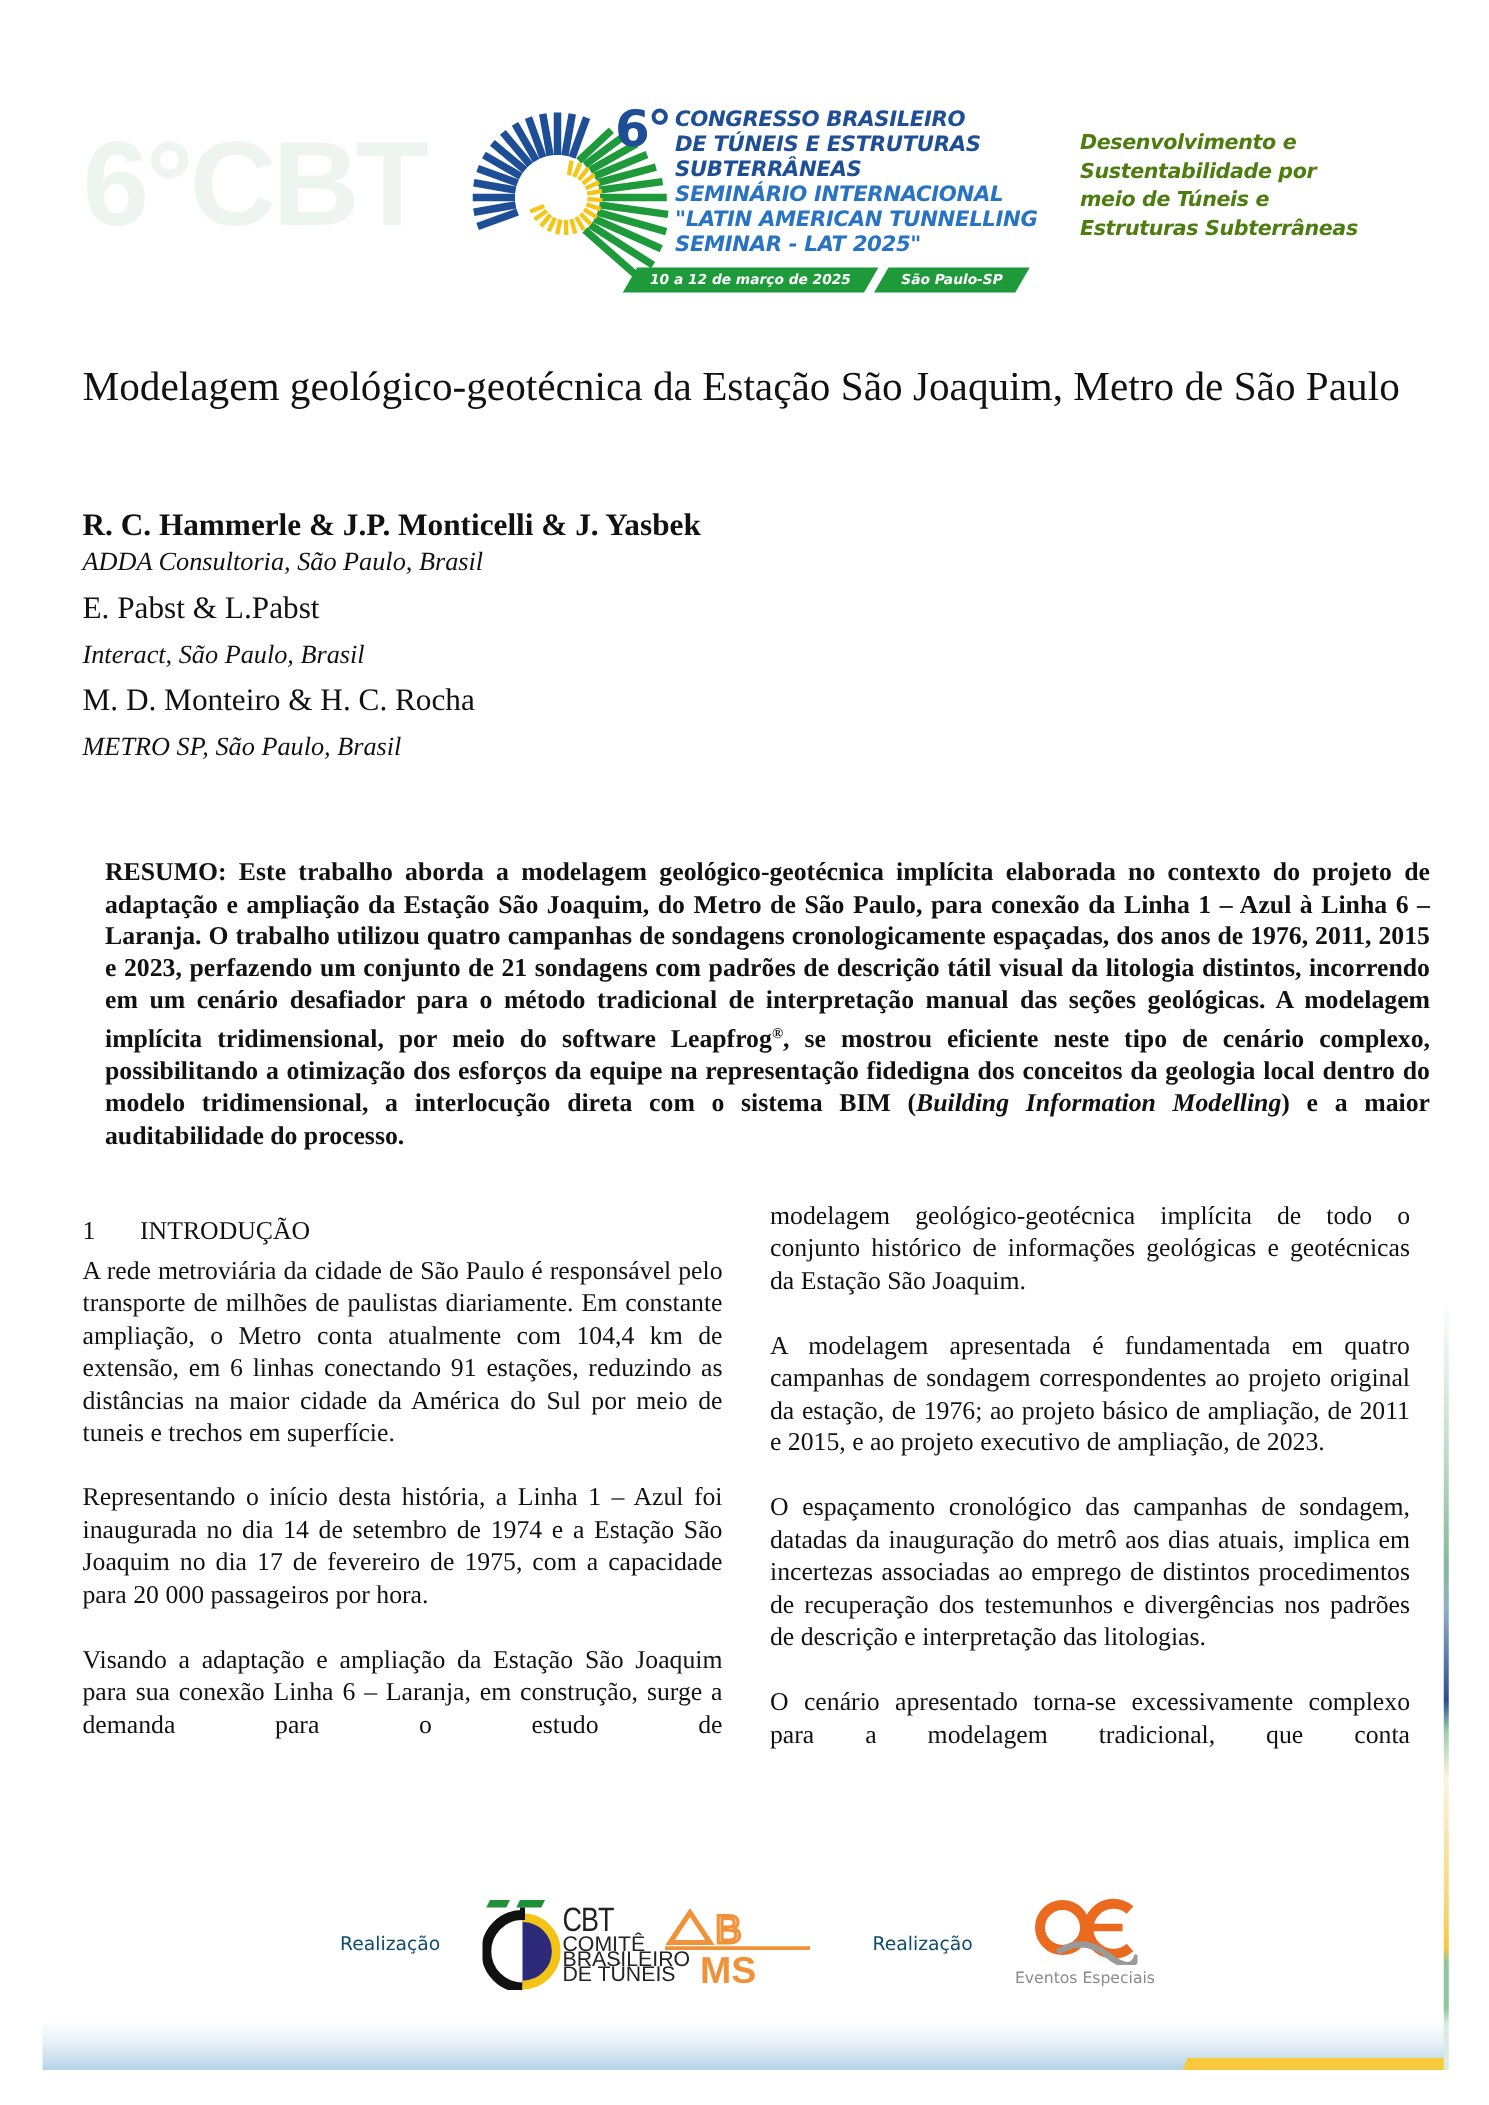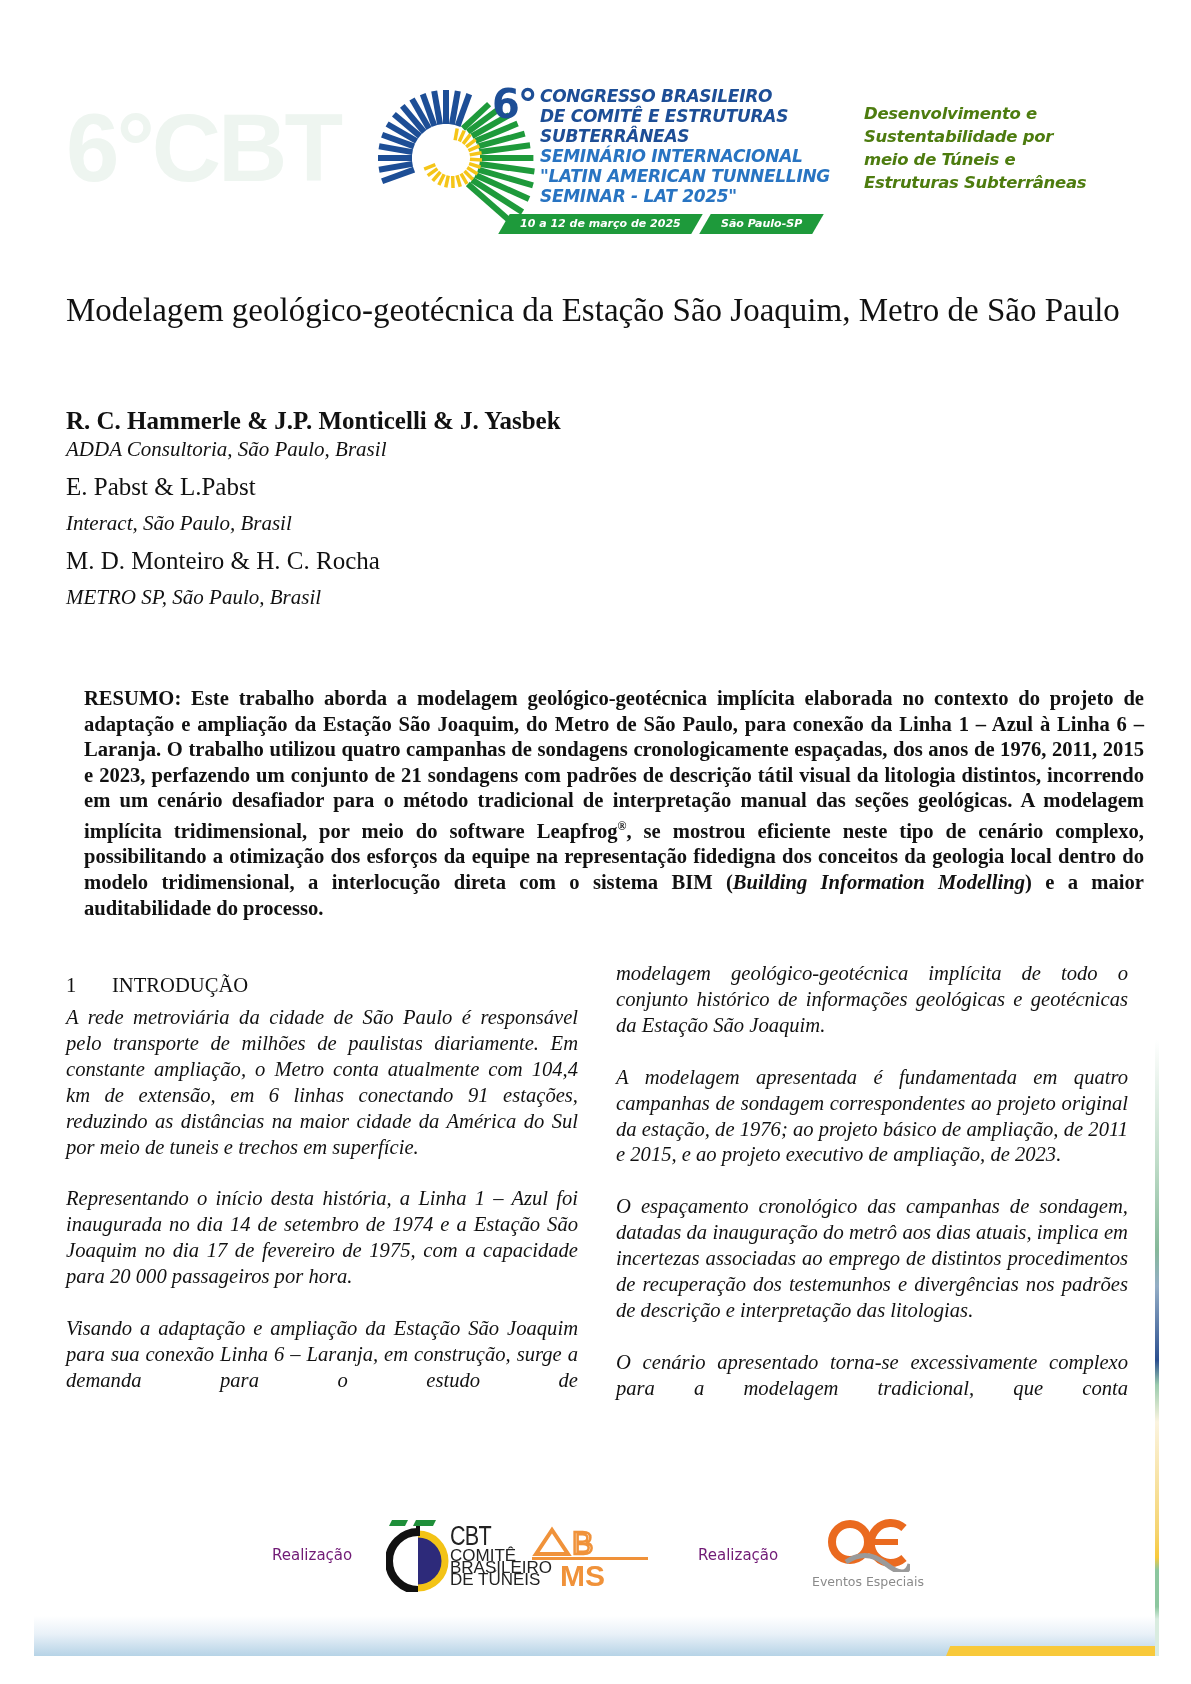--- a/index.html
+++ b/index.html
@@ -29,29 +29,29 @@
   .ag2 .name { margin-bottom: 8px; }
   .ag2 .aff { margin-bottom: 10px; }
   .ag3 .name { margin-bottom: 8px; }
 
   
   .abstract { position: absolute; left: 68px; top: 670px; width: 1060px; font-size: 20.6px; line-height: 25.6px; text-align: justify; margin: 16px; font-weight: bold; }
   .abstract sup { font-size: 12px; }
 
   
   .col { position: absolute; width: 512px; font-size: 20.6px; line-height: 25.9px; text-align: justify; }
-  .col p { margin: 0 0 26px 0; font-style: italic; }
+  .col p { margin: 0 0 26px 0; }
   .col-left { left: 66px; top: 972px; }
   .col-right { left: 616px; top: 961px; }
   .section-heading { font-size: 20.6px; line-height: 26px; margin: 0 0 7px 0; font-weight: normal; display: flex; }
   .section-heading .num { width: 46px; }
   .last-line-justify { text-align-last: justify; }
 
   
-  .footer-label { position: absolute; font-family: "DejaVu Sans", sans-serif; color: #701a75; font-size: 15px; }
+  .footer-label { position: absolute; font-family: "DejaVu Sans", sans-serif; color: #0c4a6e; font-size: 15px; }
   .realizacao { left: 272px; top: 1546px; }
   .organizacao { left: 698px; top: 1546px; }
   .cbt-logo { position: absolute; left: 386px; top: 1520px; width: 150px; height: 72px; }
   .cbt-text { position: absolute; left: 450px; top: 1522px; font-family: "Liberation Sans", sans-serif; color: #222; }
   .cbt-text .big { font-size: 27px; line-height: 28px; letter-spacing: -1px; transform: scaleX(0.8); transform-origin: left; }
   .cbt-text .small { font-size: 17px; line-height: 12px; }
   .abms-logo { position: absolute; left: 532px; top: 1526px; width: 120px; height: 62px; }
   .qe-logo { position: absolute; left: 826px; top: 1518px; width: 84px; height: 54px; }
   .qe-text { position: absolute; left: 812px; top: 1574px; font-family: "DejaVu Sans", sans-serif; color: #8a8a8a; font-size: 12.5px; }
   .bottom-band { position: absolute; left: 34px; top: 1616px; width: 1123px; height: 40px; background: linear-gradient(to bottom, #ffffff 0%, #e9f1f8 45%, #b6d3e6 100%); }
@@ -107,21 +107,21 @@
     <line x1="66.10931935779661" y1="100.178292833385" x2="60.84886559632768" y2="110.963821388975" stroke="#f5c518" stroke-width="3.5"></line>
     <line x1="62.42982302564229" y1="97.7887999761416" x2="54.716371709403816" y2="106.98133329356934" stroke="#f5c518" stroke-width="3.5"></line>
     <line x1="59.43769410125095" y1="94.58013454126451" x2="49.72949016875158" y2="101.6335575687742" stroke="#f5c518" stroke-width="3.5"></line>
     <line x1="57.31069061779783" y1="90.74291868148642" x2="46.18448436299638" y2="95.23819780247737" stroke="#f5c518" stroke-width="3.5"></line>
   </svg>
 
 <div class="congress">
   <div class="six">6°</div>
   <div class="lines" id="congress-lines">
       <div class="l dark">CONGRESSO BRASILEIRO</div>
-      <div class="l dark">DE COMITÊ E ESTRUTURAS</div>
+      <div class="l dark">DE TÚNEIS E ESTRUTURAS</div>
       <div class="l dark">SUBTERRÂNEAS</div>
       <div class="l light">SEMINÁRIO INTERNACIONAL</div>
       <div class="l light">"LATIN AMERICAN TUNNELLING</div>
       <div class="l light">SEMINAR - LAT 2025"</div>
     </div>
 </div>
 
 <div class="date-band">
   <div class="tag"><span>10 a 12 de março de 2025</span></div>
   <div class="tag"><span>São Paulo-SP</span></div>

